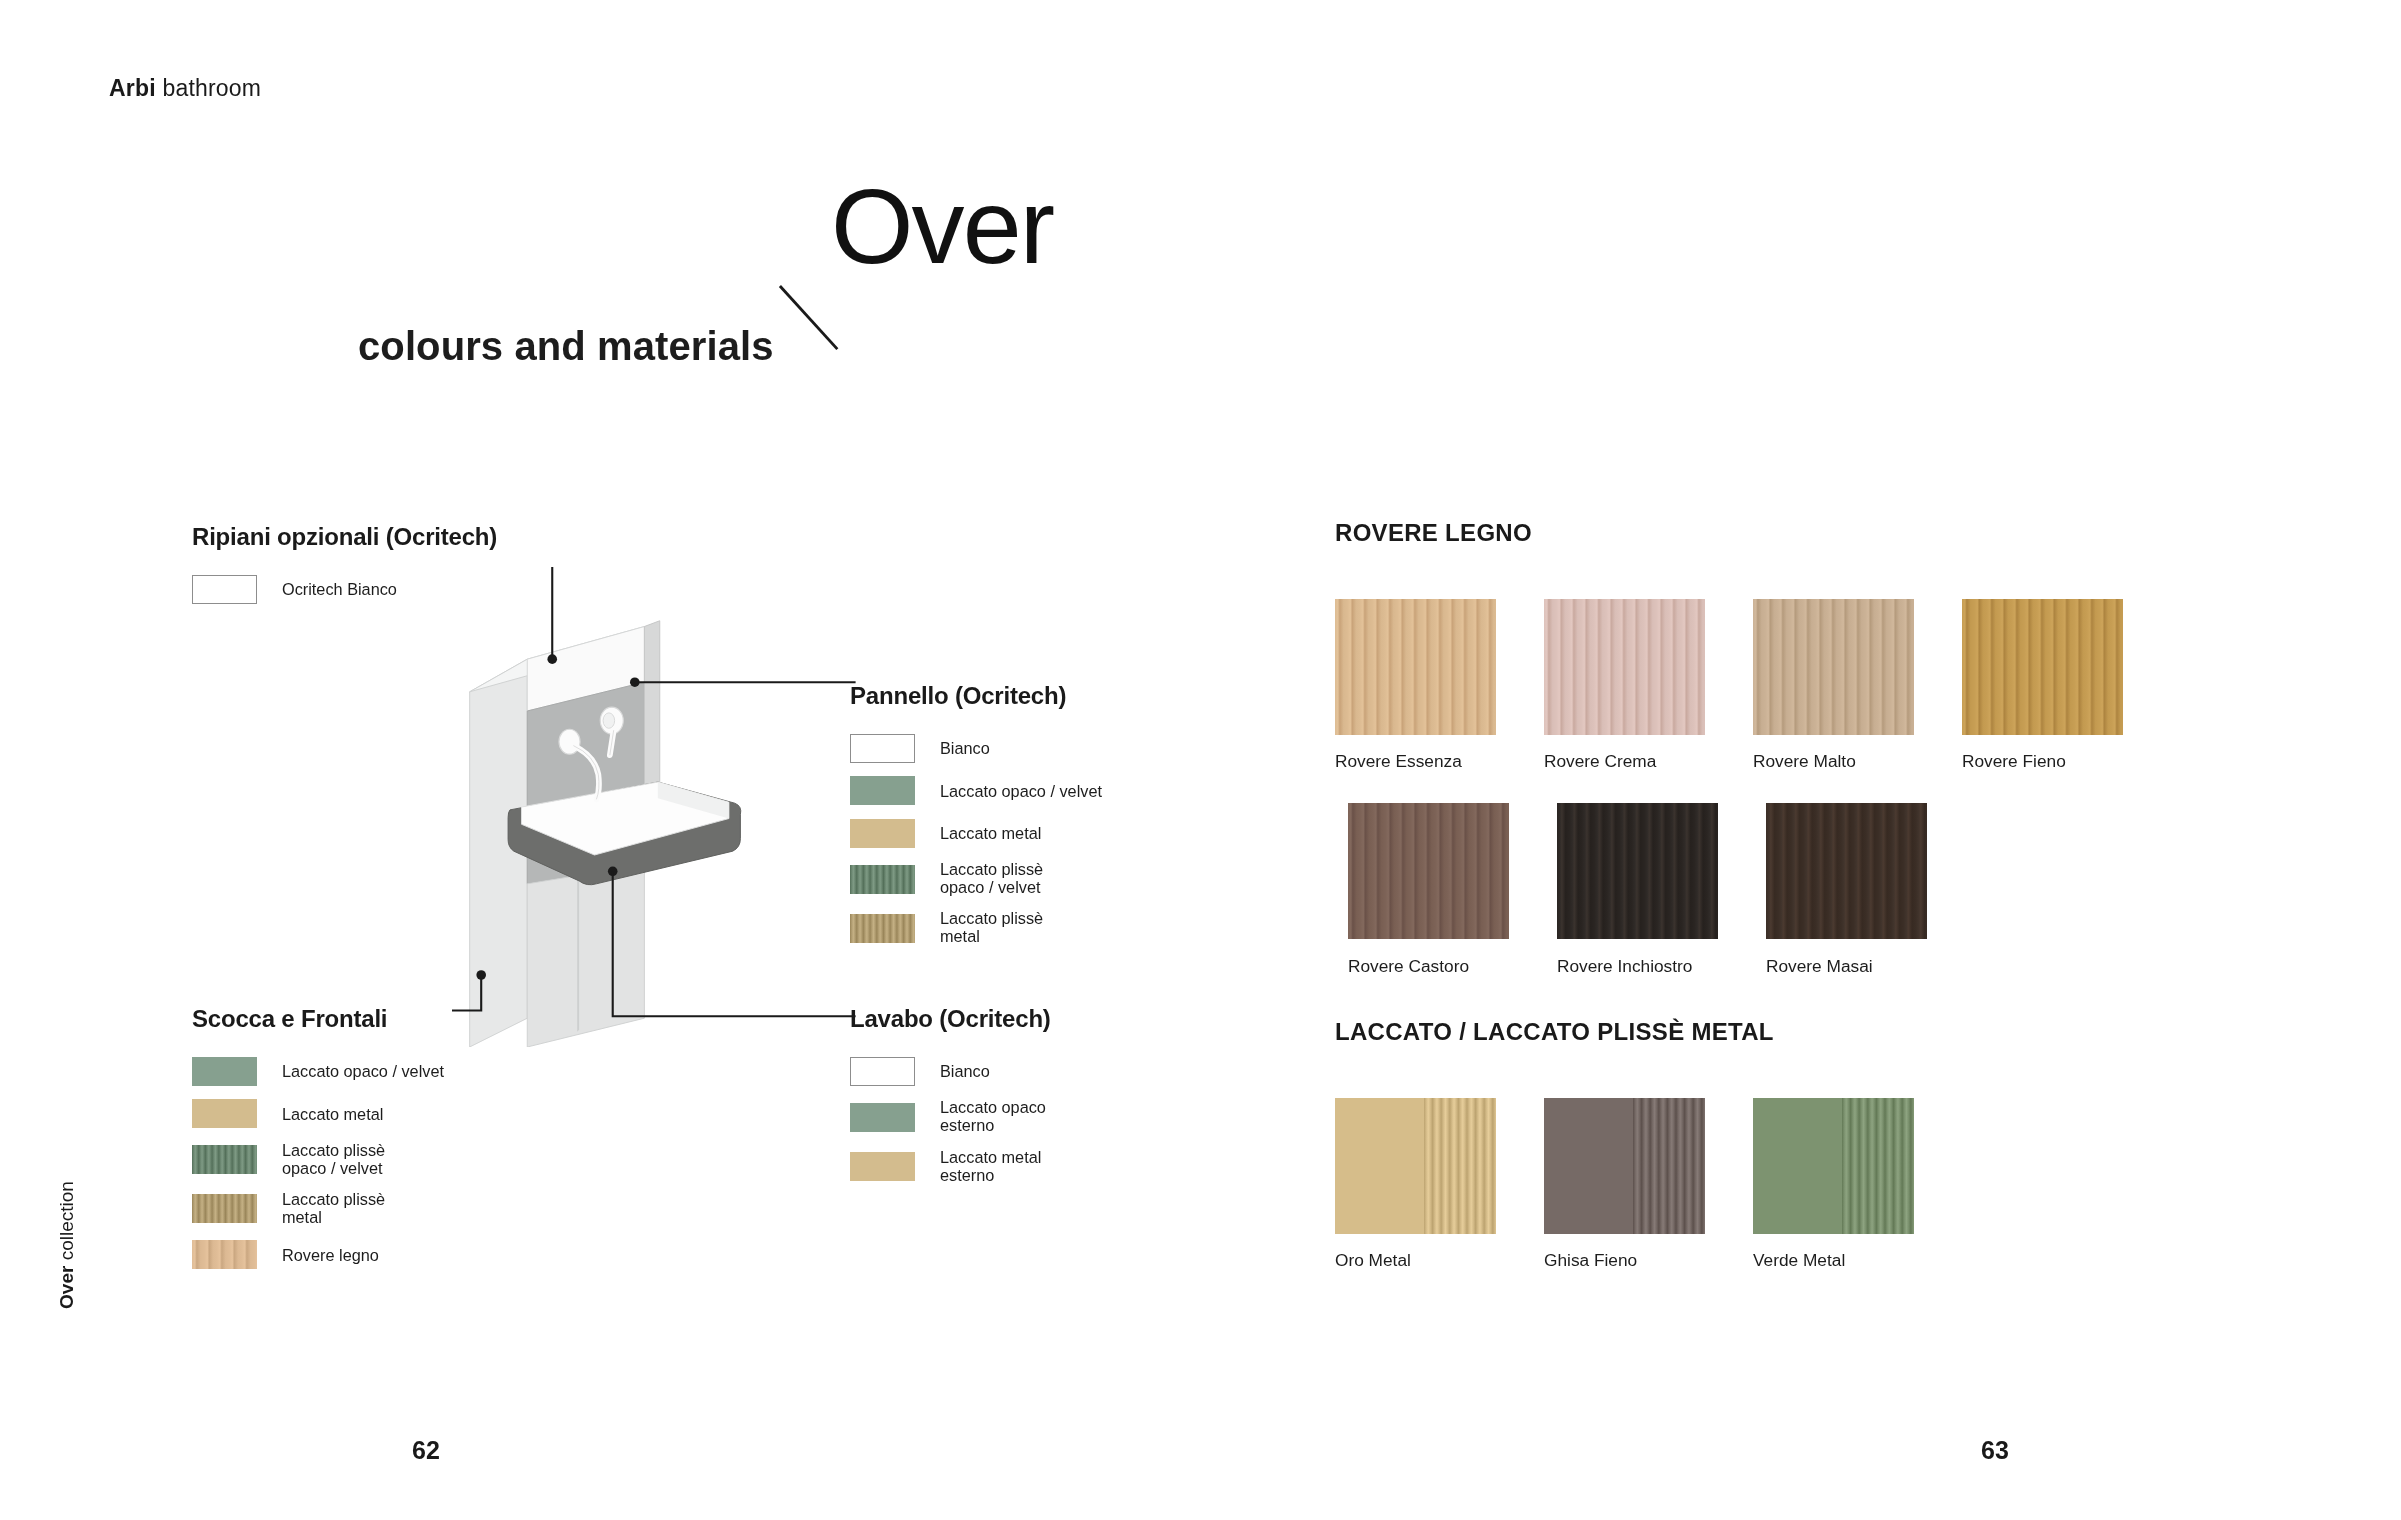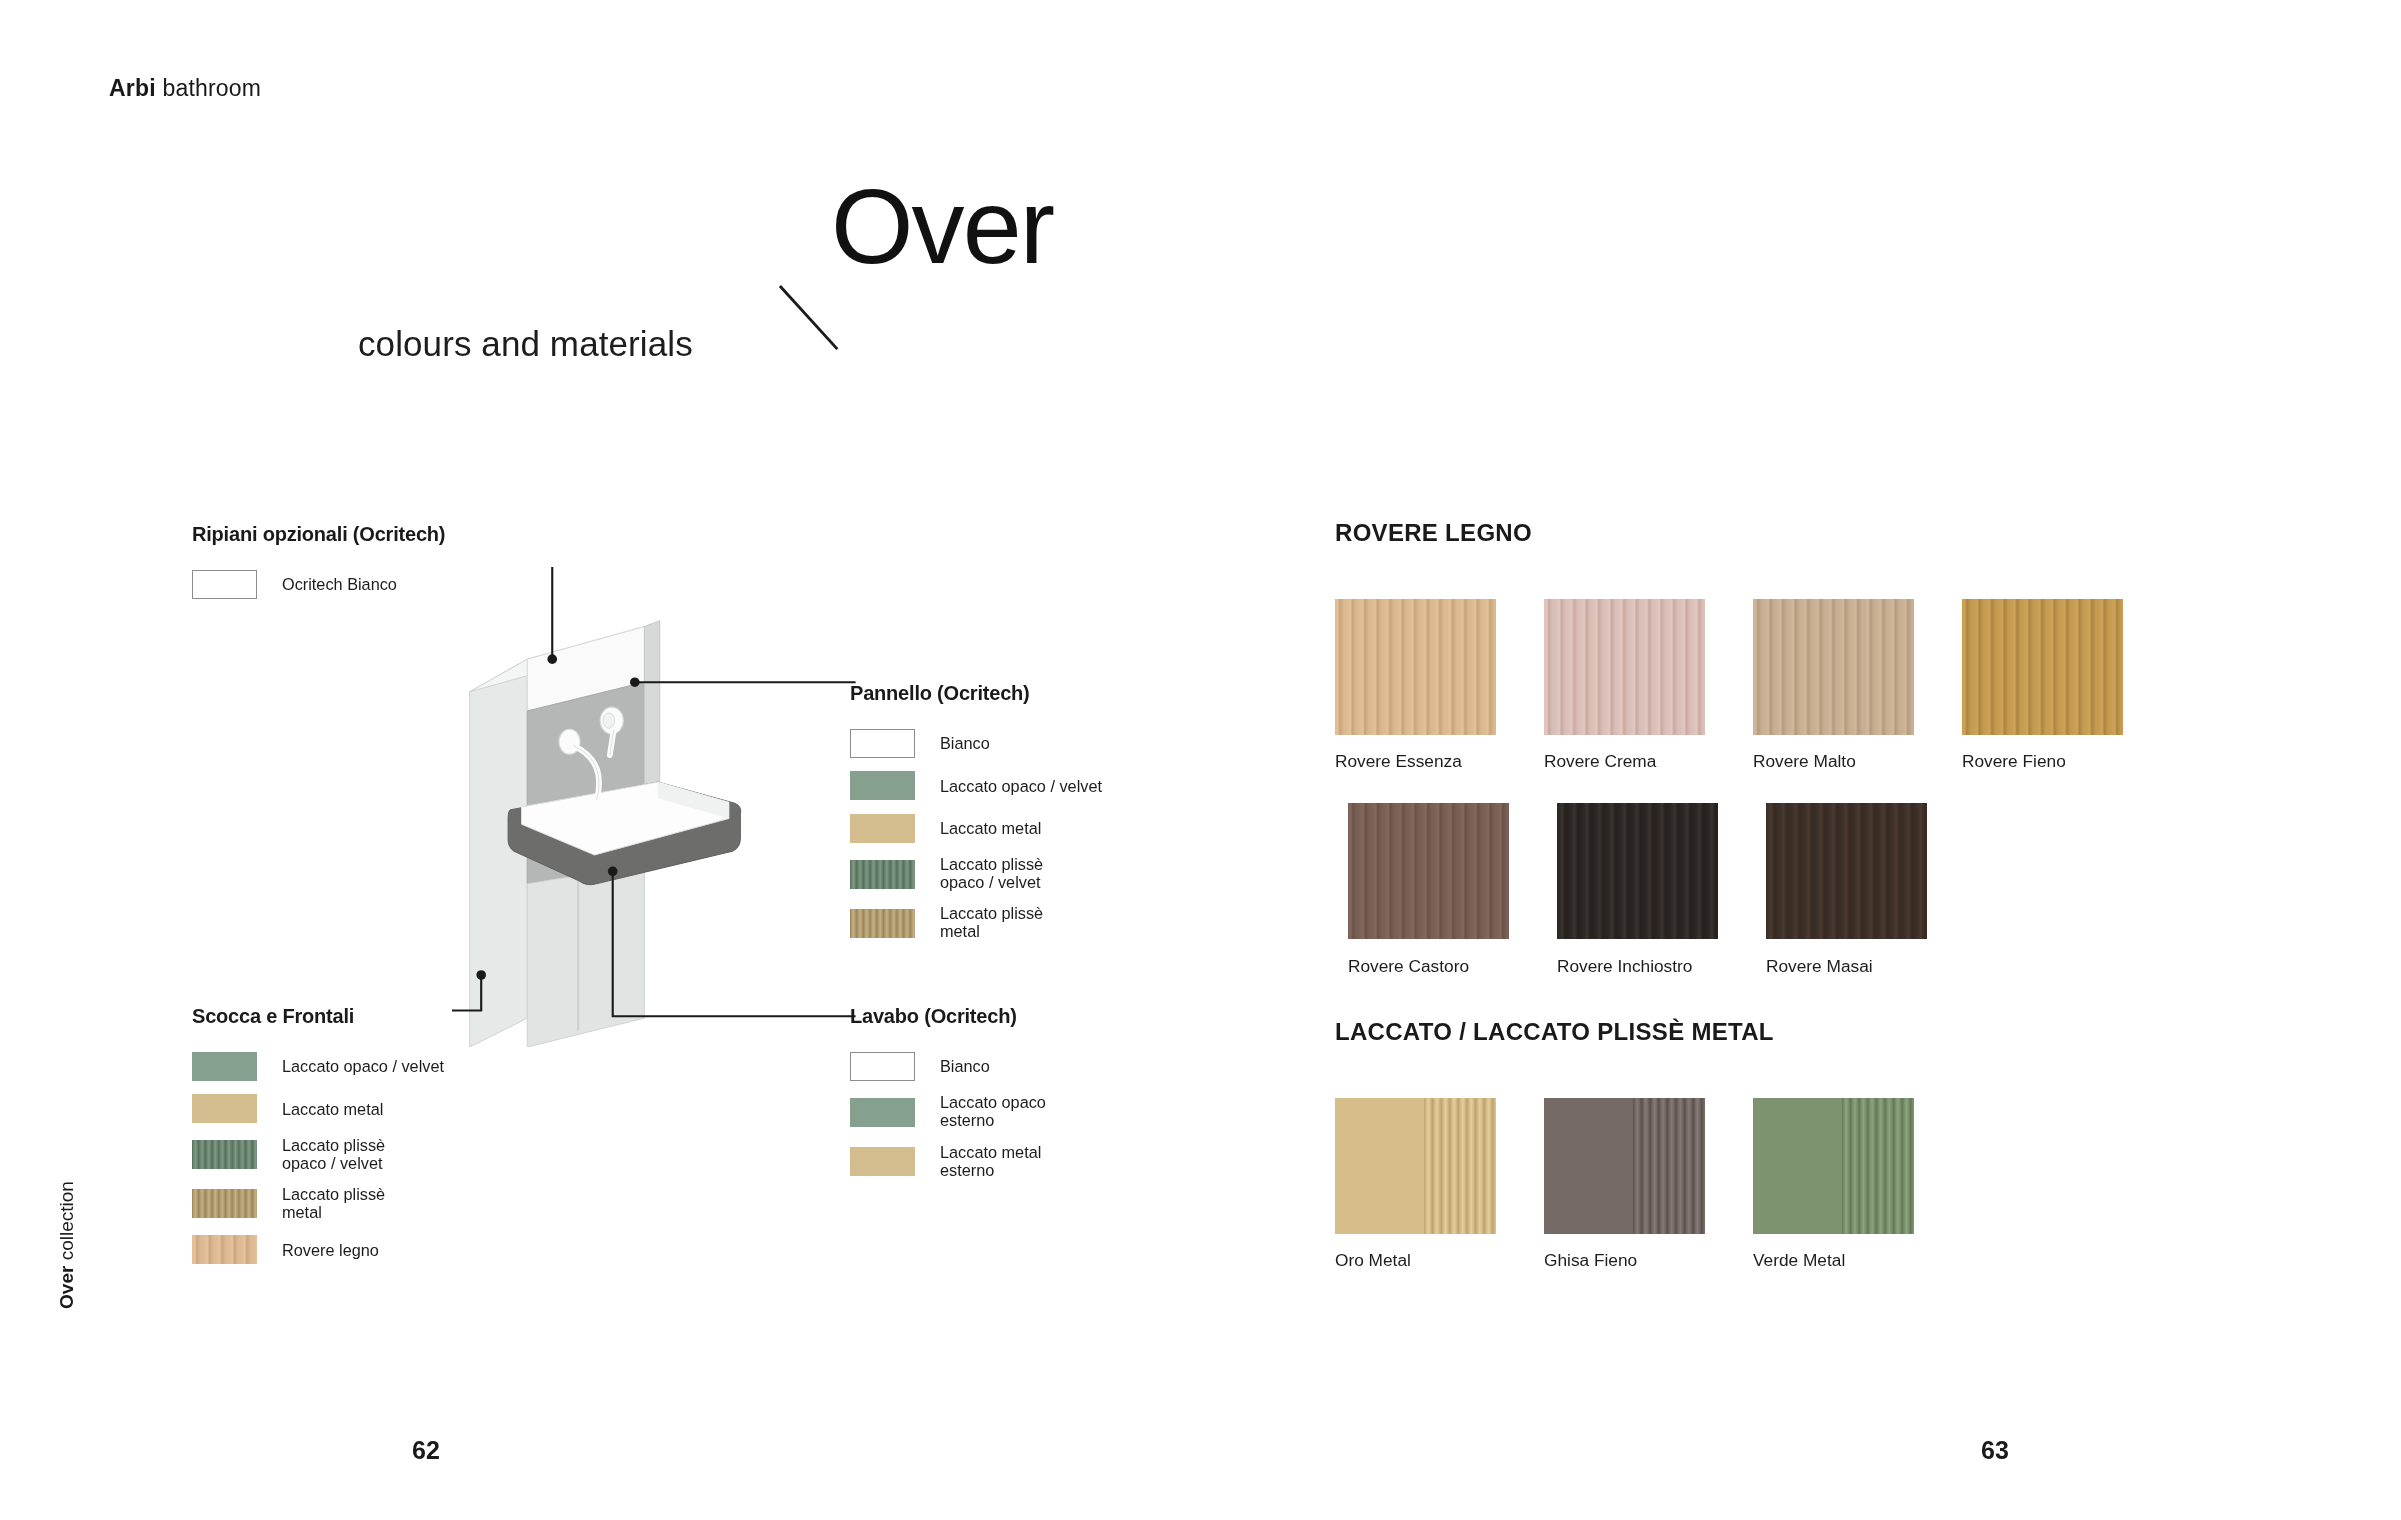--- a/index.html
+++ b/index.html
@@ -19,42 +19,42 @@
   #brand span.light { font-weight:400; }
 
   
   #title-over {
     left:831px; top:173px;
     font-size:106px; font-weight:400; letter-spacing:-1.9px; line-height:1;
     color:#111;
   }
   #title-sub {
     left:358px; top:324px;
-    font-size:35px; font-weight:400; color:#1d1d1d; letter-spacing:0.1px;
+    font-size:40px; font-weight:700; color:#1d1d1d; letter-spacing:0.1px;
   }
   #title-slash { left:778px; top:284px; width:67px; height:69px; }
 
   
   #spine {
     left:-29px; top:1234px;
     width:192px;
     transform:rotate(-90deg);
     transform-origin:center center;
     font-size:19px; text-align:center; white-space:nowrap;
   }
   #spine b { font-weight:700; }
 
   
   .pageno { font-size:25px; font-weight:700; }
   #pageno-left  { left:412px;  top:1436px; }
   #pageno-right { left:1981px; top:1436px; }
 
   
   .legend-title {
-    font-size:20px; font-weight:700; letter-spacing:-0.2px; white-space:nowrap;
+    font-size:24px; font-weight:700; letter-spacing:-0.2px; white-space:nowrap;
   }
   .legend-rows { margin-top:24px; }
   .legend-row {
     display:flex; align-items:center; margin-bottom:13.4px;
   }
   .sw {
     width:65px; height:29px; flex:0 0 65px;
   }
   .sw.outline { background:#fff; border:1px solid #8d8d8d; }
   .sw-label {

